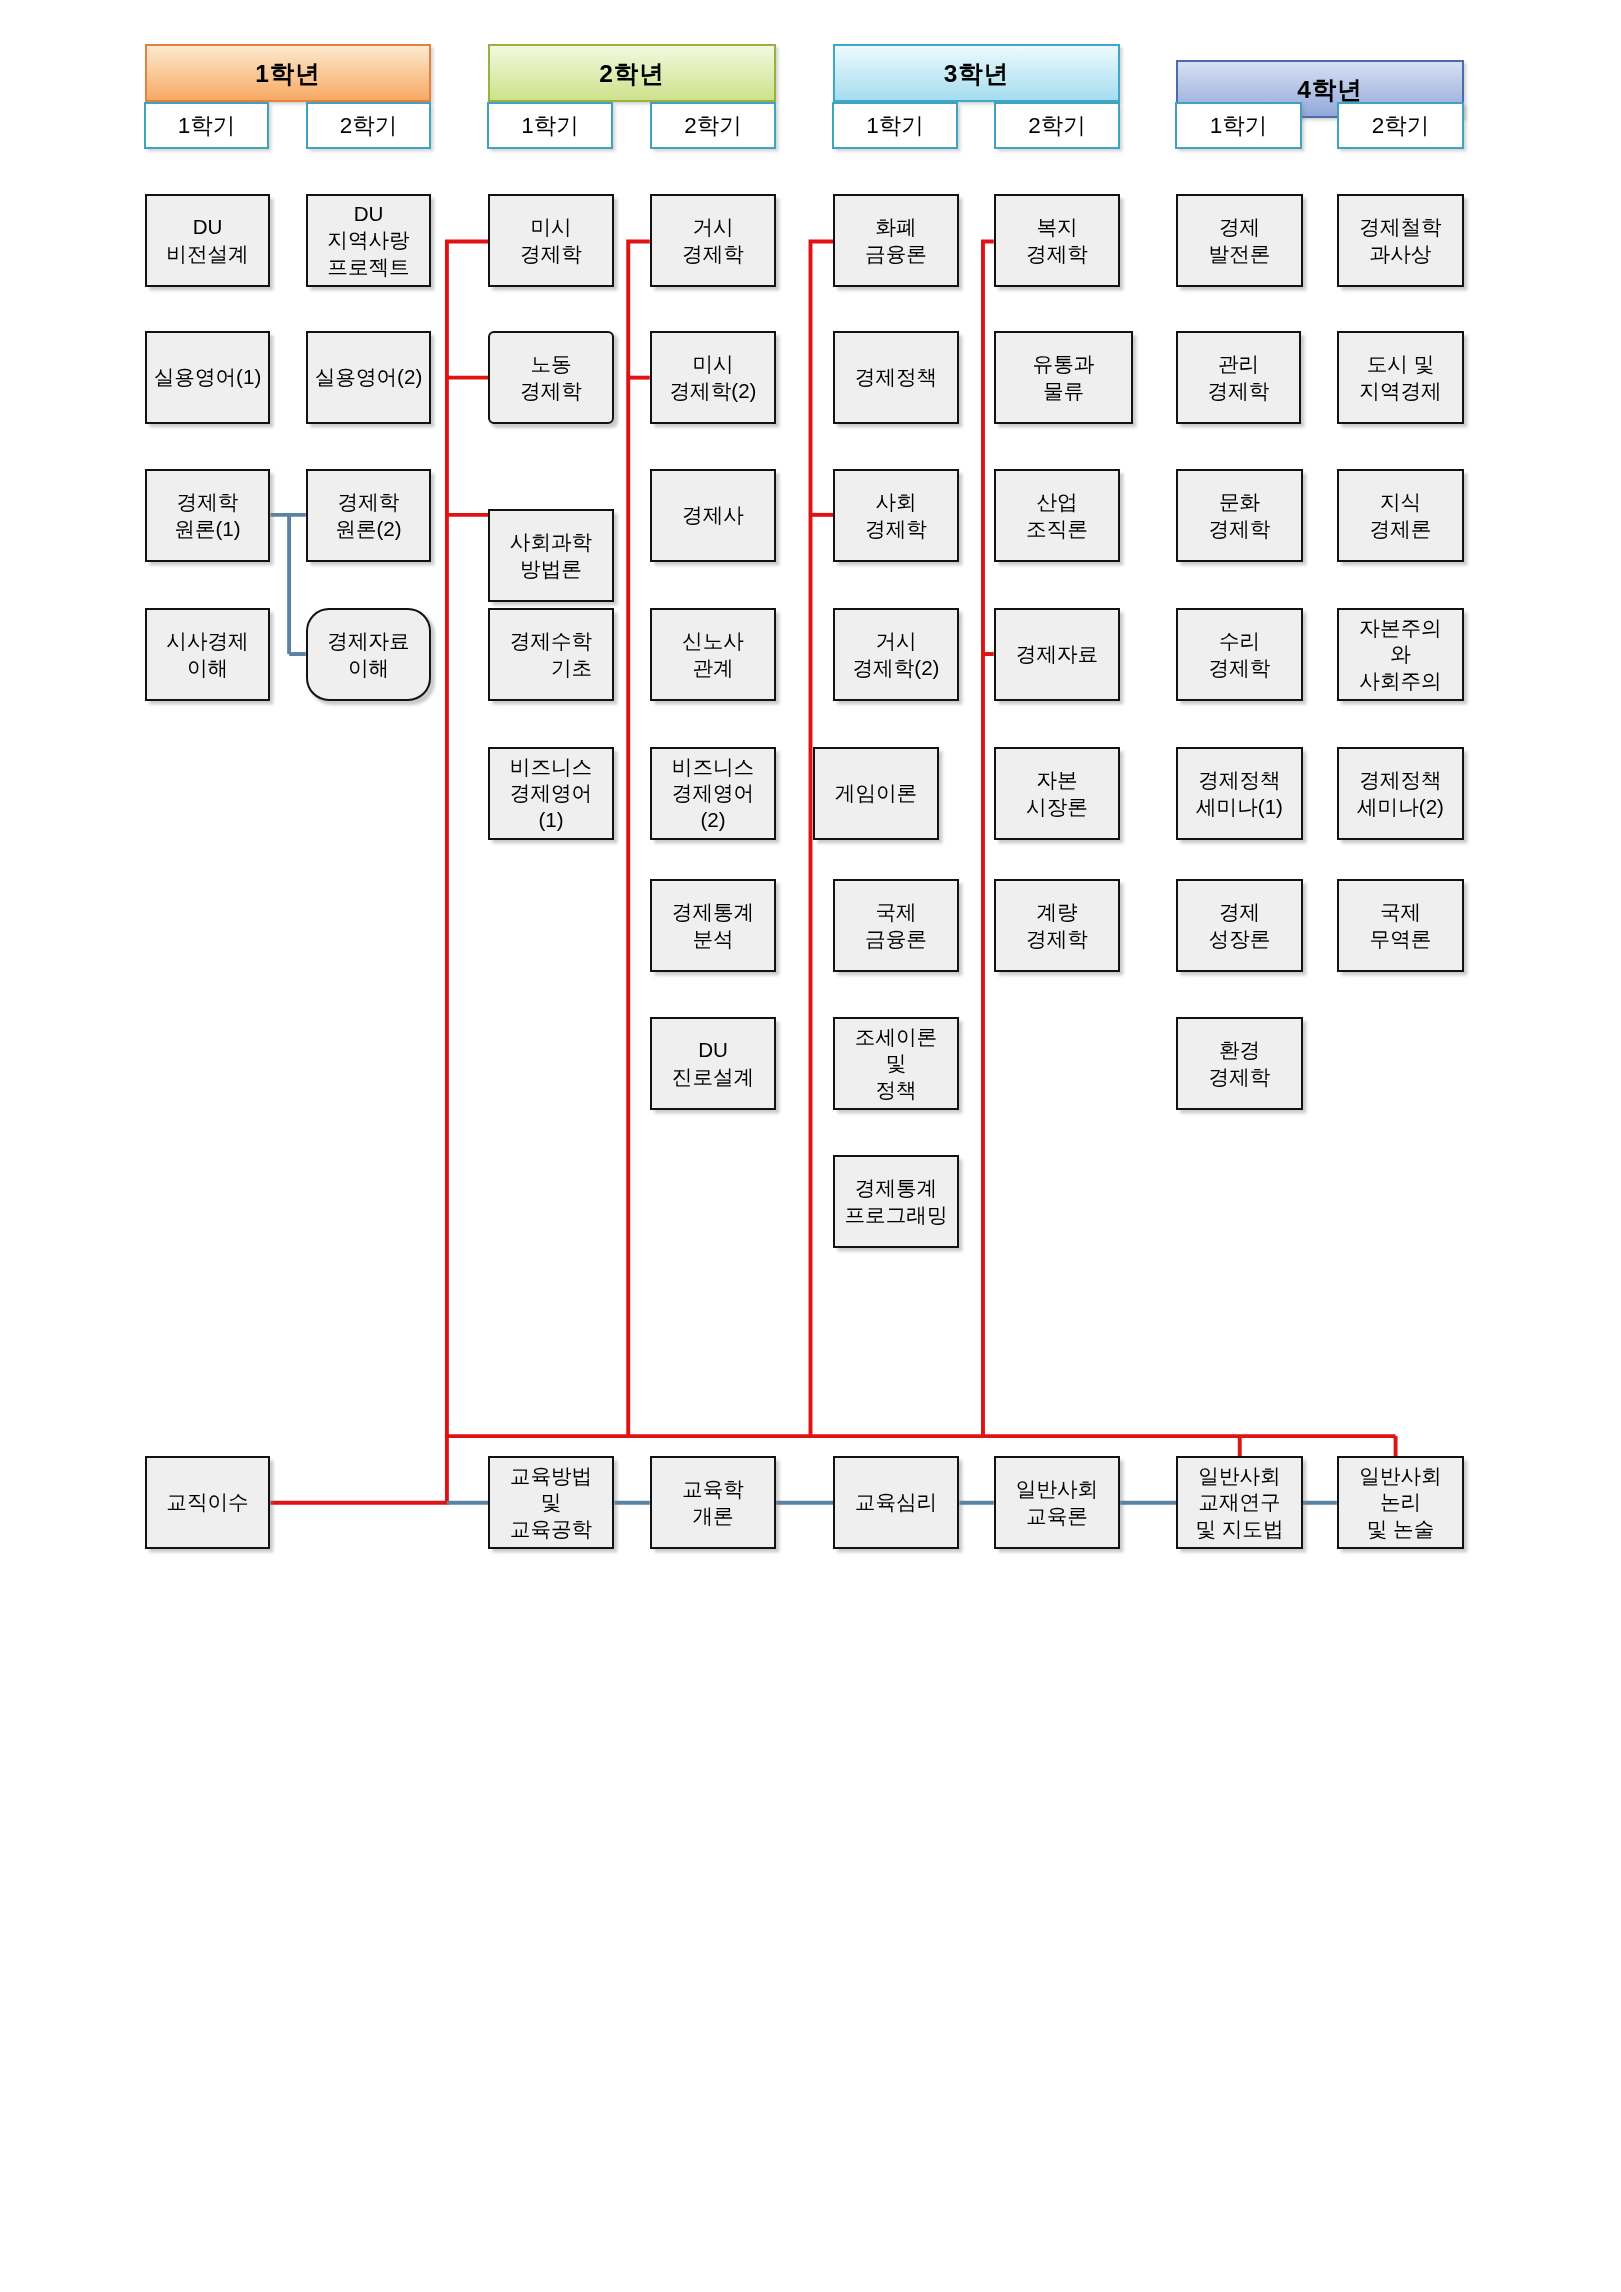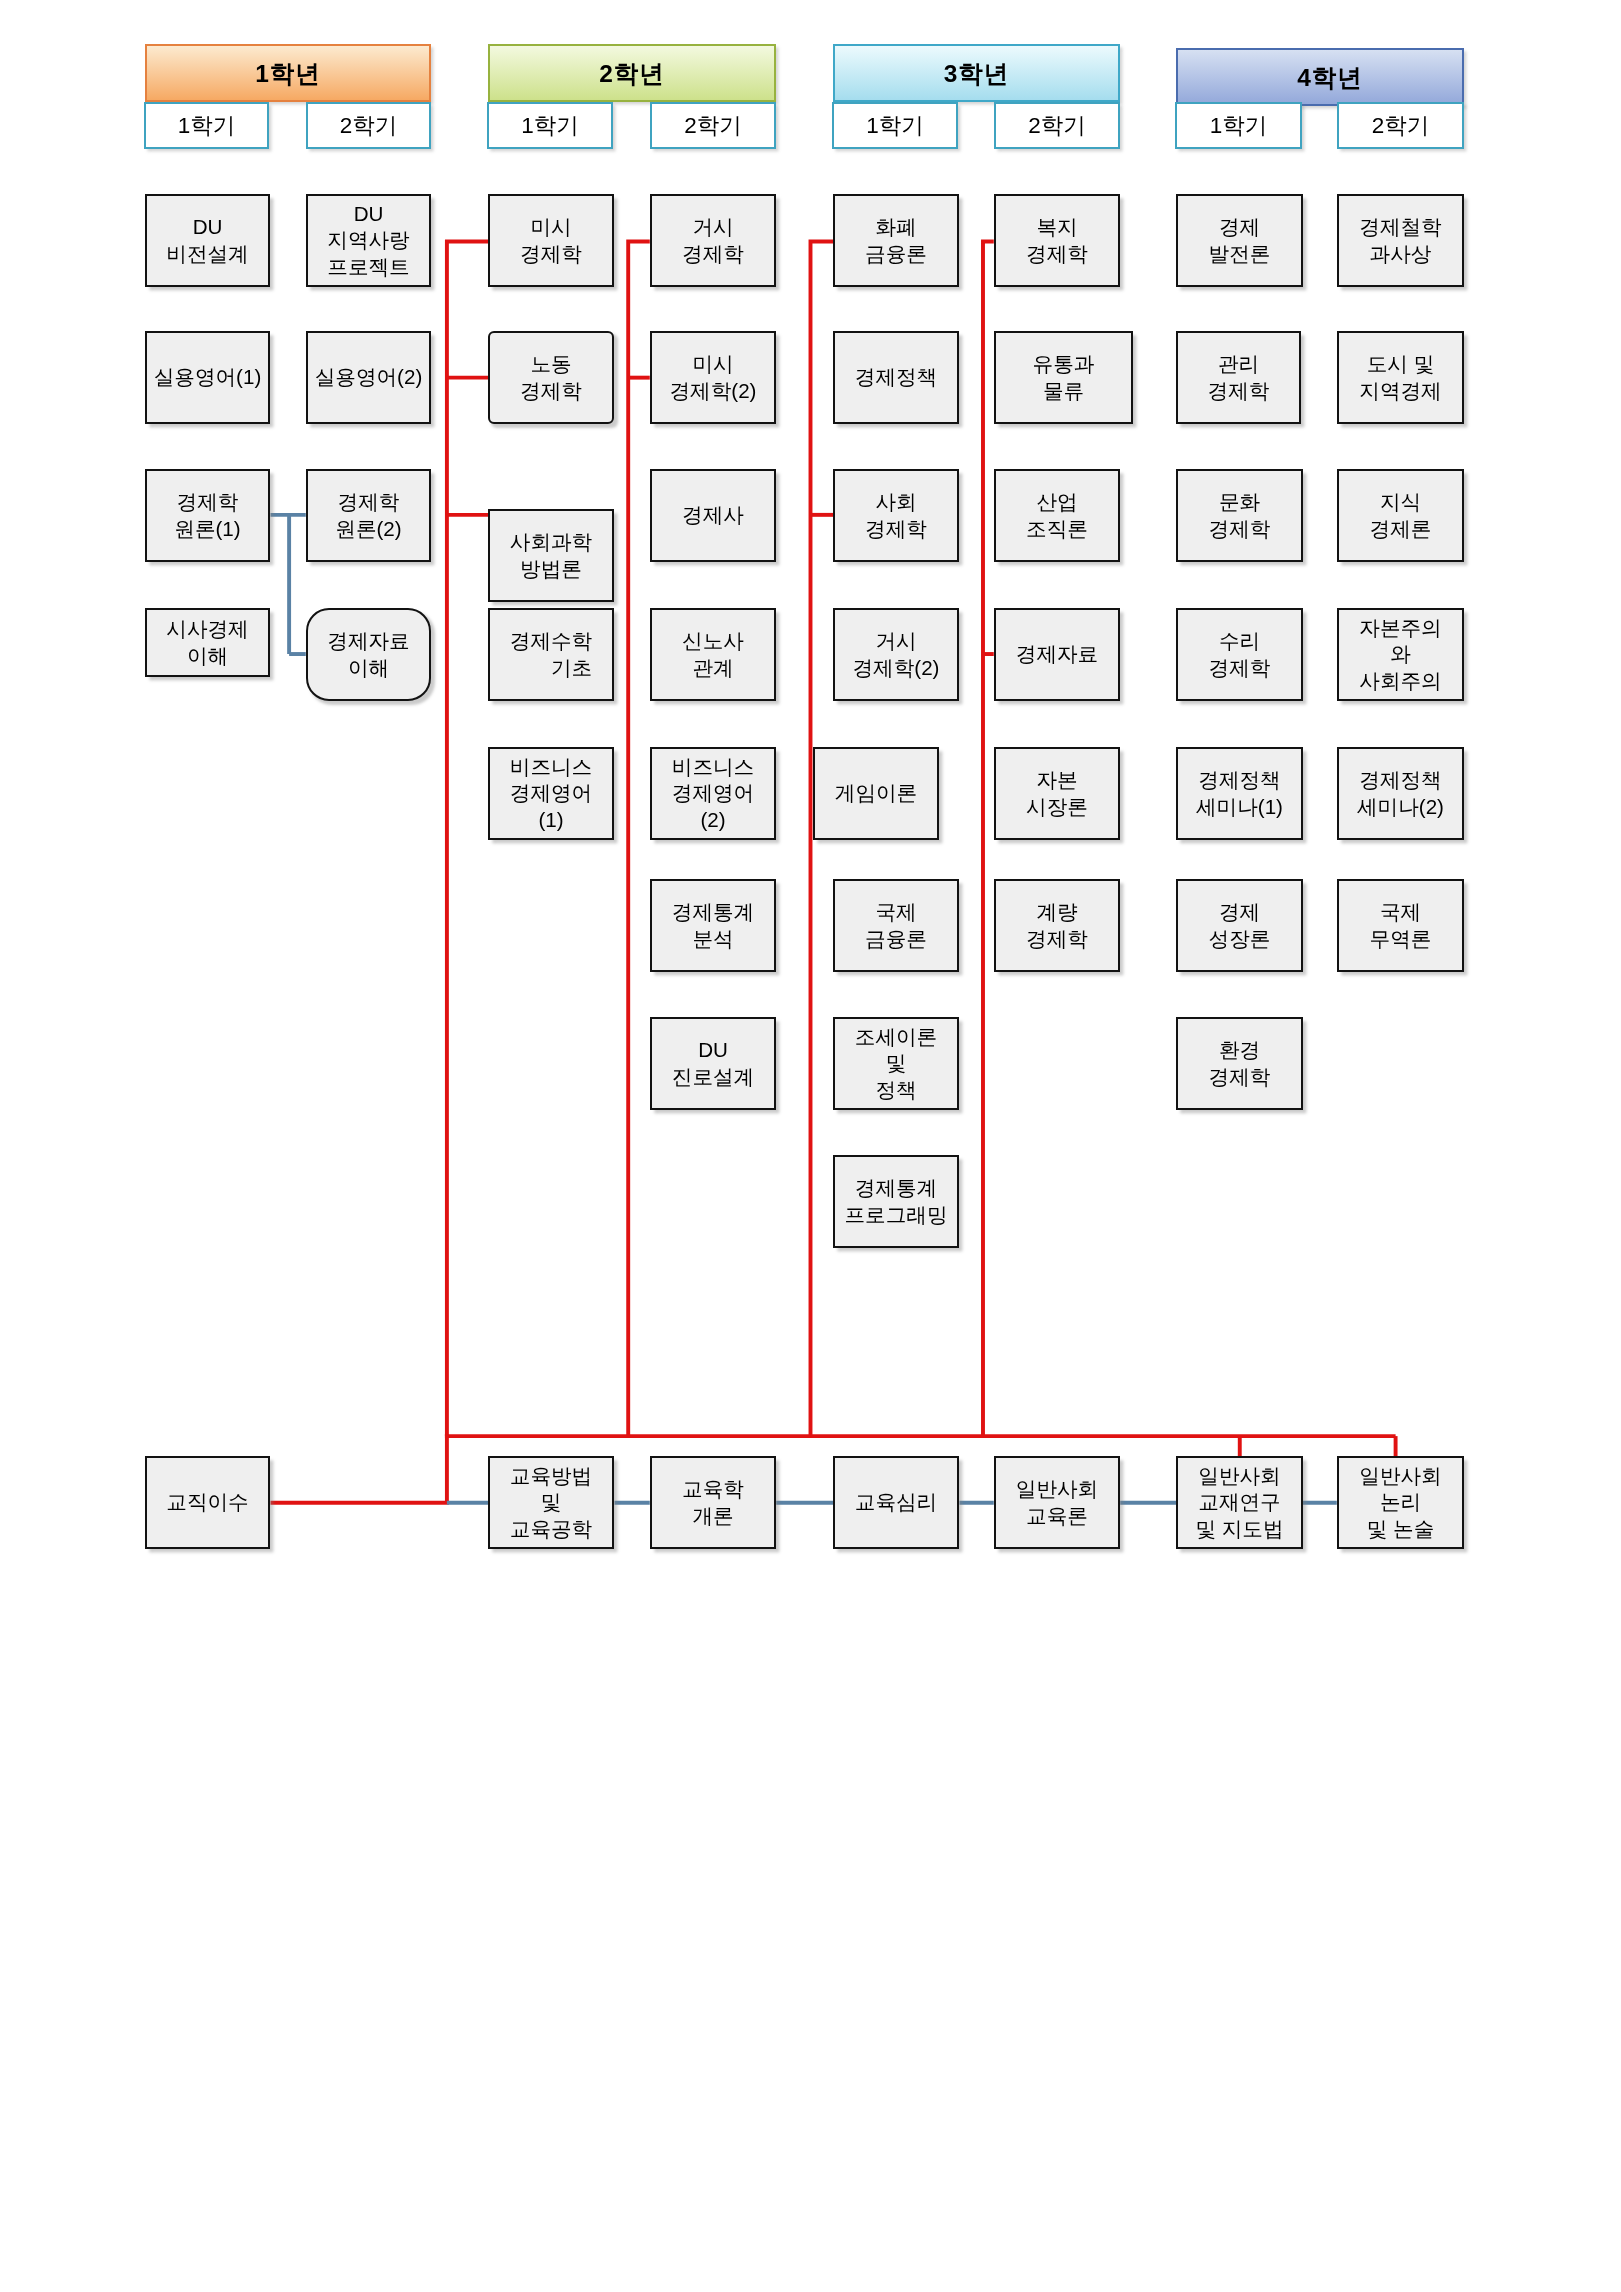--- a/index.html
+++ b/index.html
@@ -54,29 +54,29 @@
   <div id="boxes">
       <div class="year y1" style="left: 145px; top: 44px; width: 286px; height: 58px;">1학년</div>
       <div class="sem" style="left: 144px; top: 102px; width: 125px; height: 47px;">1학기</div>
       <div class="sem" style="left: 306px; top: 102px; width: 125px; height: 47px;">2학기</div>
       <div class="year y2" style="left: 488px; top: 44px; width: 288px; height: 58px;">2학년</div>
       <div class="sem" style="left: 487px; top: 102px; width: 126px; height: 47px;">1학기</div>
       <div class="sem" style="left: 650px; top: 102px; width: 126px; height: 47px;">2학기</div>
       <div class="year y3" style="left: 833px; top: 44px; width: 287px; height: 58px;">3학년</div>
       <div class="sem" style="left: 832px; top: 102px; width: 126px; height: 47px;">1학기</div>
       <div class="sem" style="left: 994px; top: 102px; width: 126px; height: 47px;">2학기</div>
-      <div class="year y4" style="left: 1176px; top: 48px; width: 288px; height: 58px; padding-left: 20px;">4학년</div>
+      <div class="year y4" style="left: 1176px; top: 60px; width: 288px; height: 58px; padding-left: 20px;">4학년</div>
       <div class="sem" style="left: 1175px; top: 102px; width: 127px; height: 47px;">1학기</div>
       <div class="sem" style="left: 1337px; top: 102px; width: 127px; height: 47px;">2학기</div>
       <div class="course" style="left: 145px; top: 194px; width: 125px; height: 93px;">DU
 비전설계</div>
       <div class="course" style="left: 145px; top: 331px; width: 125px; height: 93px;">실용영어(1)</div>
       <div class="course" style="left: 145px; top: 469px; width: 125px; height: 93px;">경제학
 원론(1)</div>
-      <div class="course" style="left: 145px; top: 608px; width: 125px; height: 69px;">시사경제
+      <div class="course" style="left: 145px; top: 608px; width: 125px; height: 93px;">시사경제
 이해</div>
       <div class="course" style="left: 306px; top: 194px; width: 125px; height: 93px;">DU
 지역사랑
 프로젝트</div>
       <div class="course" style="left: 306px; top: 331px; width: 125px; height: 93px;">실용영어(2)</div>
       <div class="course" style="left: 306px; top: 469px; width: 125px; height: 93px;">경제학
 원론(2)</div>
       <div class="course" style="left: 306px; top: 608px; width: 125px; height: 93px; border-radius: 23px;">경제자료
 이해</div>
       <div class="course" style="left: 488px; top: 194px; width: 126px; height: 93px;">미시

